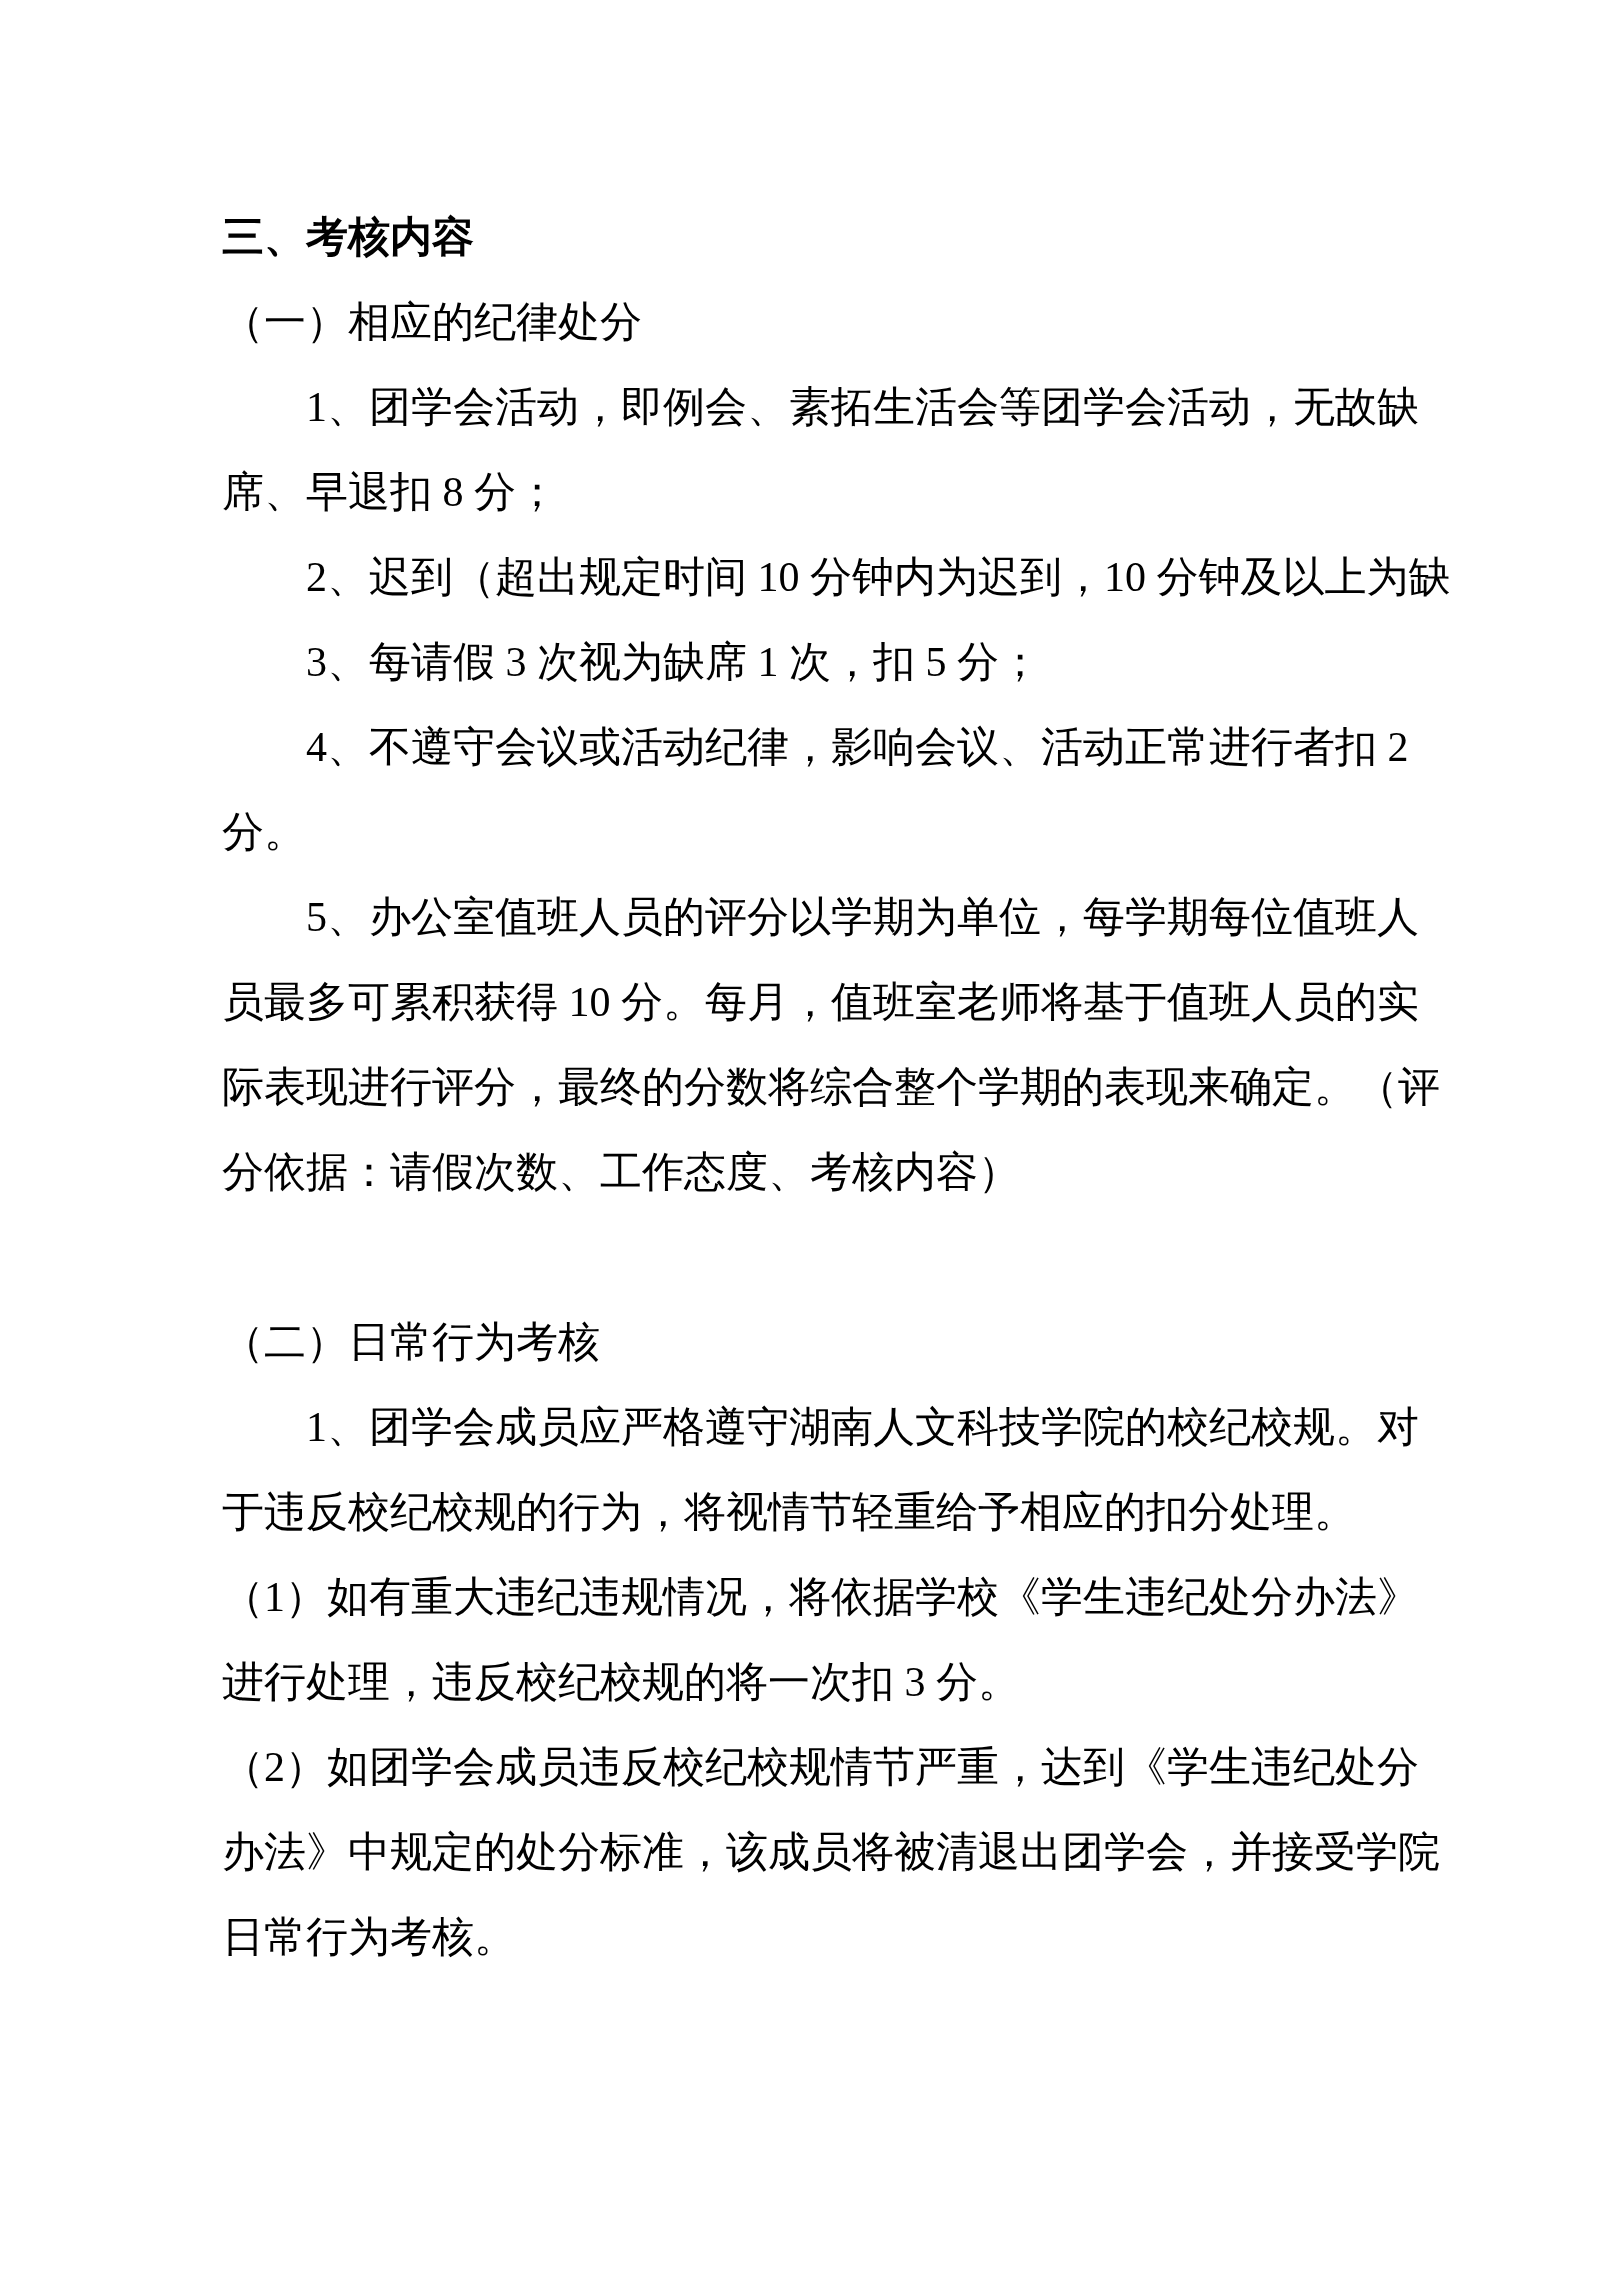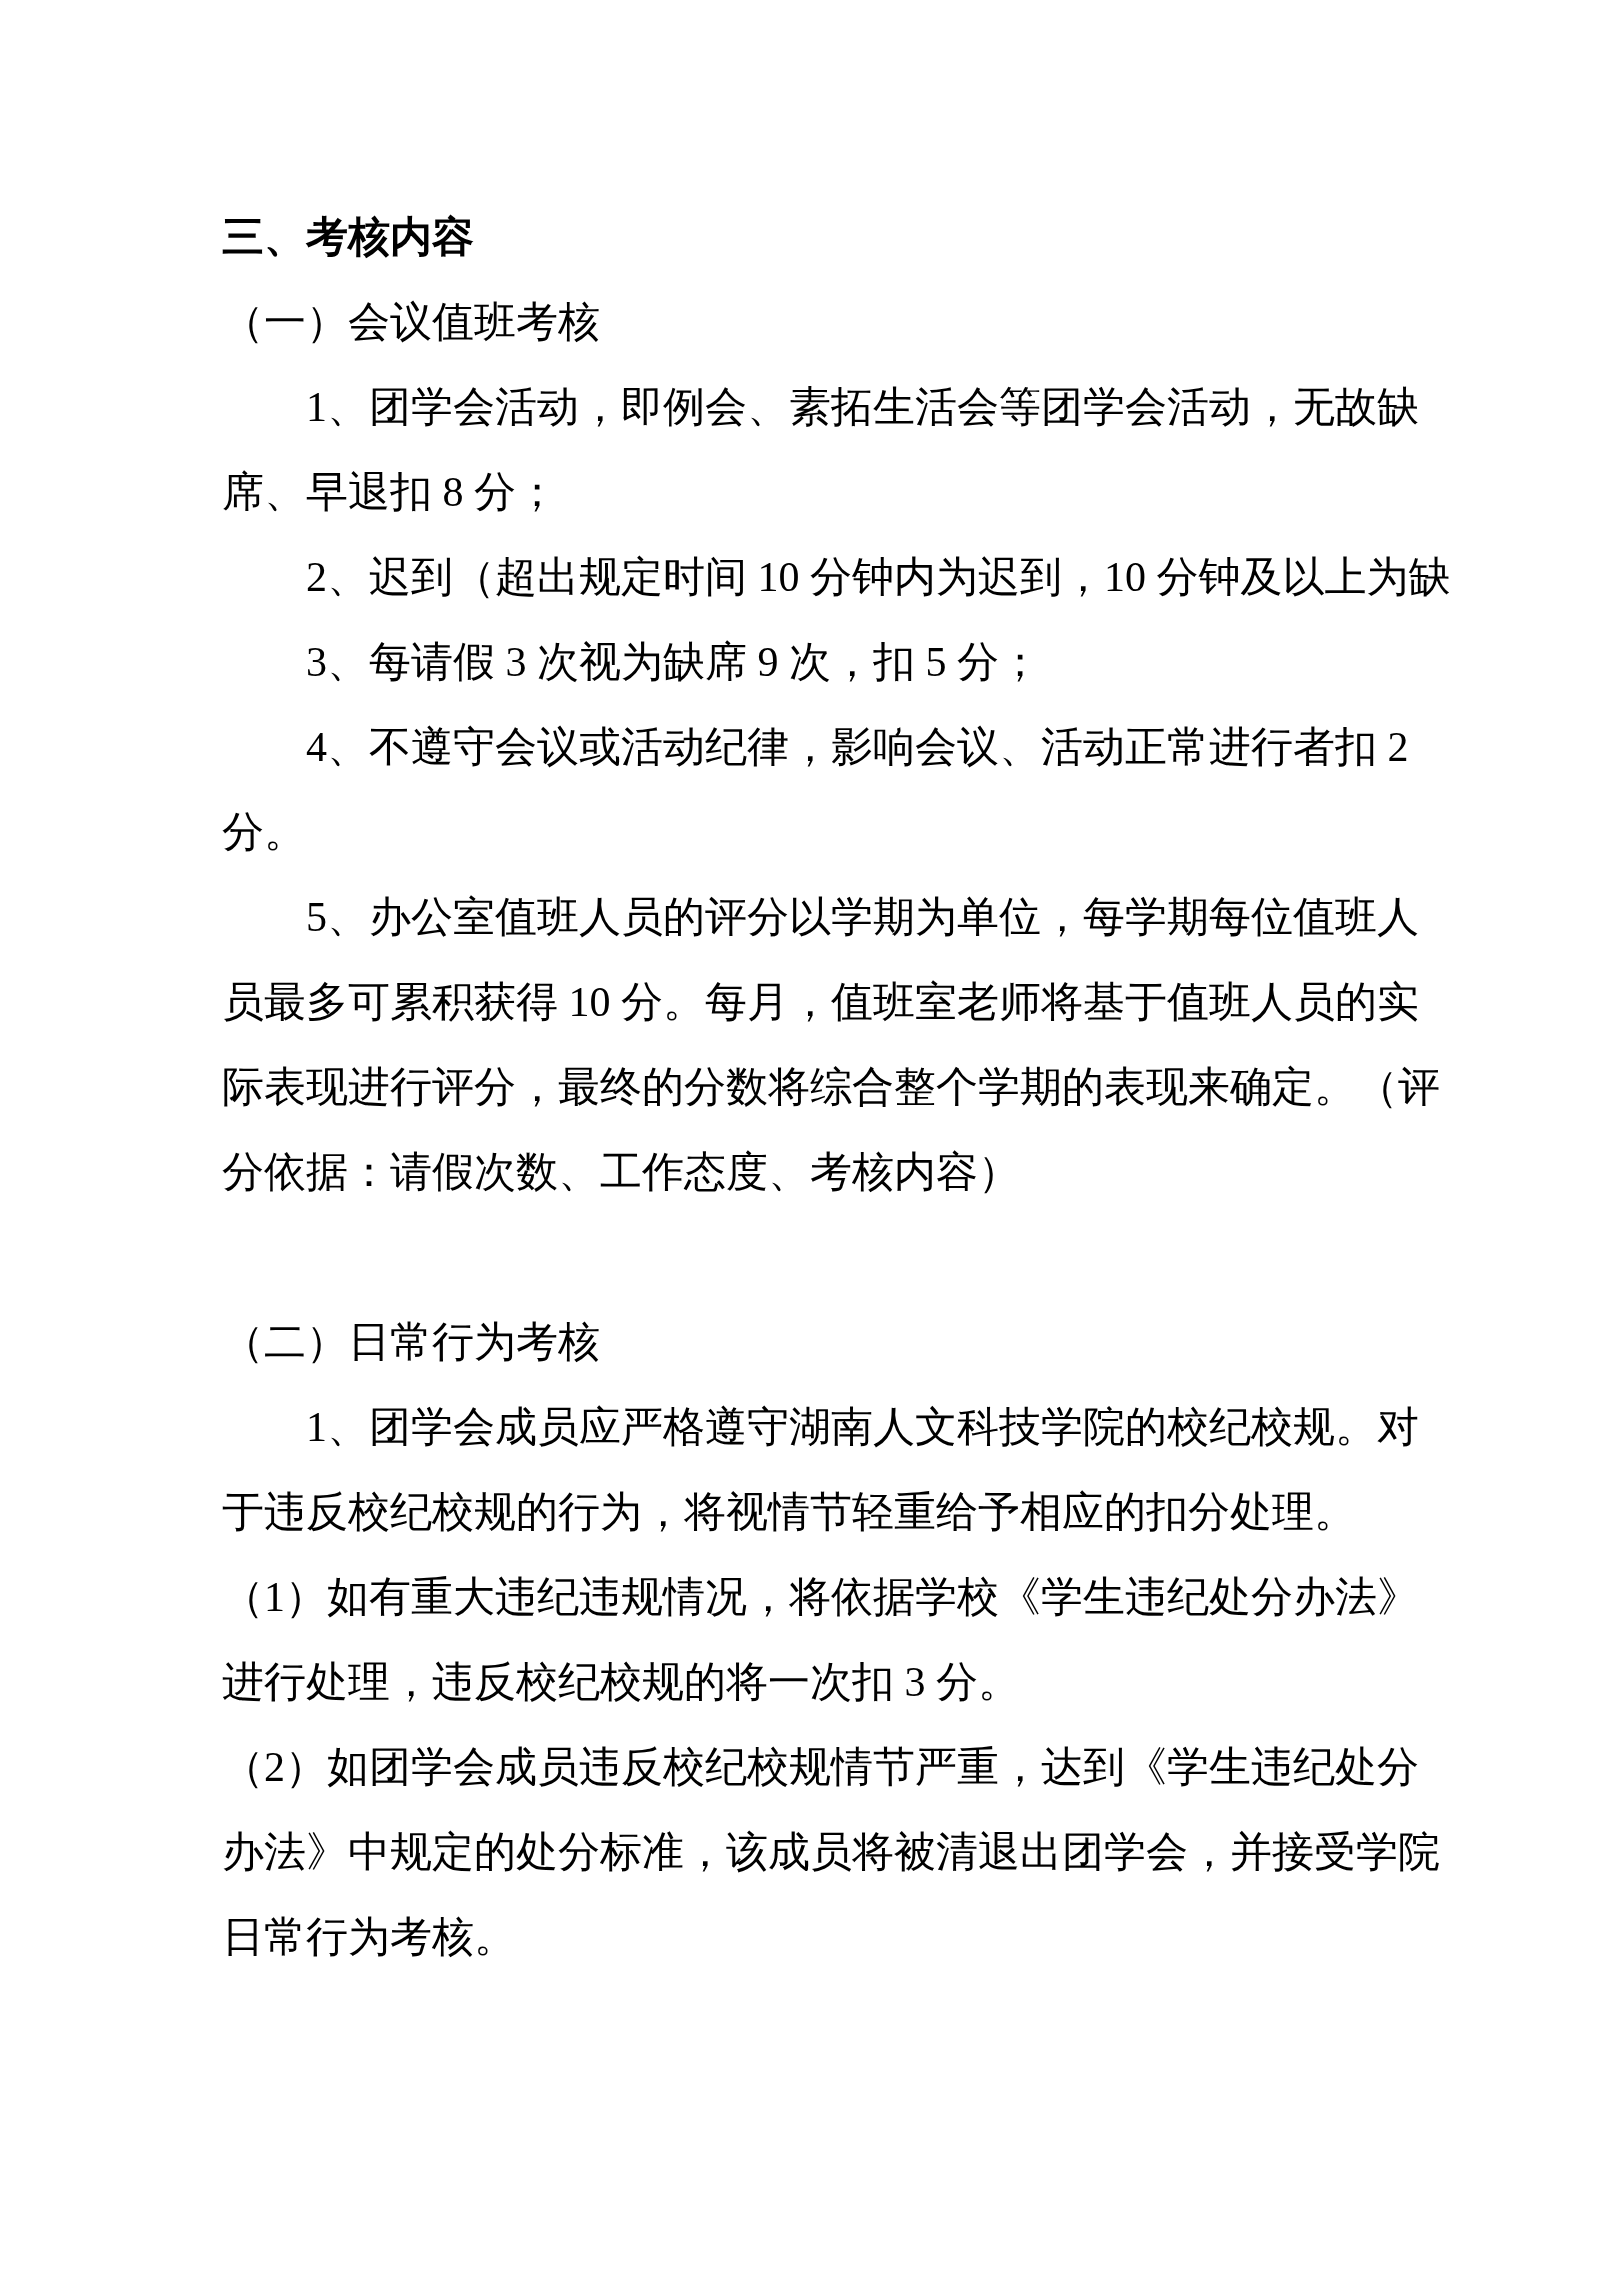--- a/index.html
+++ b/index.html
@@ -33,25 +33,25 @@
     justify-content:space-between;
   }
   .line.justify span{white-space:pre;}
 </style>
 </head>
 <body>
 
 <div class="page">
   <div class="doc-body" id="doc-body">
       <div class="line bold">三、考核内容</div>
-      <div class="line">（一）会议值班考核</div>
+      <div class="line">（一）相应的纪律处分</div>
       <div class="line indent justify"><span>1</span><span>、</span><span>团</span><span>学</span><span>会</span><span>活</span><span>动</span><span>，</span><span>即</span><span>例</span><span>会</span><span>、</span><span>素</span><span>拓</span><span>生</span><span>活</span><span>会</span><span>等</span><span>团</span><span>学</span><span>会</span><span>活</span><span>动</span><span>，</span><span>无</span><span>故</span><span>缺</span></div>
       <div class="line">席、早退扣 8 分；</div>
       <div class="line indent justify"><span>2</span><span>、</span><span>迟</span><span>到</span><span>（</span><span>超</span><span>出</span><span>规</span><span>定</span><span>时</span><span>间</span><span>&nbsp;</span><span>1</span><span>0</span><span>&nbsp;</span><span>分</span><span>钟</span><span>内</span><span>为</span><span>迟</span><span>到</span><span>，</span><span>1</span><span>0</span><span>&nbsp;</span><span>分</span><span>钟</span><span>及</span><span>以</span><span>上</span><span>为</span><span>缺</span></div>
-      <div class="line indent">3、每请假 3 次视为缺席 9 次，扣 5 分；</div>
+      <div class="line indent">3、每请假 3 次视为缺席 1 次，扣 5 分；</div>
       <div class="line indent justify"><span>4</span><span>、</span><span>不</span><span>遵</span><span>守</span><span>会</span><span>议</span><span>或</span><span>活</span><span>动</span><span>纪</span><span>律</span><span>，</span><span>影</span><span>响</span><span>会</span><span>议</span><span>、</span><span>活</span><span>动</span><span>正</span><span>常</span><span>进</span><span>行</span><span>者</span><span>扣</span><span>&nbsp;</span><span>2</span></div>
       <div class="line">分。</div>
       <div class="line indent justify"><span>5</span><span>、</span><span>办</span><span>公</span><span>室</span><span>值</span><span>班</span><span>人</span><span>员</span><span>的</span><span>评</span><span>分</span><span>以</span><span>学</span><span>期</span><span>为</span><span>单</span><span>位</span><span>，</span><span>每</span><span>学</span><span>期</span><span>每</span><span>位</span><span>值</span><span>班</span><span>人</span></div>
       <div class="line justify"><span>员</span><span>最</span><span>多</span><span>可</span><span>累</span><span>积</span><span>获</span><span>得</span><span>&nbsp;</span><span>1</span><span>0</span><span>&nbsp;</span><span>分</span><span>。</span><span>每</span><span>月</span><span>，</span><span>值</span><span>班</span><span>室</span><span>老</span><span>师</span><span>将</span><span>基</span><span>于</span><span>值</span><span>班</span><span>人</span><span>员</span><span>的</span><span>实</span></div>
       <div class="line justify"><span>际</span><span>表</span><span>现</span><span>进</span><span>行</span><span>评</span><span>分</span><span>，</span><span>最</span><span>终</span><span>的</span><span>分</span><span>数</span><span>将</span><span>综</span><span>合</span><span>整</span><span>个</span><span>学</span><span>期</span><span>的</span><span>表</span><span>现</span><span>来</span><span>确</span><span>定</span><span>。</span><span>（</span><span>评</span></div>
       <div class="line">分依据：请假次数、工作态度、考核内容）</div>
       <div class="line"></div>
       <div class="line">（二）日常行为考核</div>
       <div class="line indent justify"><span>1</span><span>、</span><span>团</span><span>学</span><span>会</span><span>成</span><span>员</span><span>应</span><span>严</span><span>格</span><span>遵</span><span>守</span><span>湖</span><span>南</span><span>人</span><span>文</span><span>科</span><span>技</span><span>学</span><span>院</span><span>的</span><span>校</span><span>纪</span><span>校</span><span>规</span><span>。</span><span>对</span></div>
       <div class="line">于违反校纪校规的行为，将视情节轻重给予相应的扣分处理。</div>

